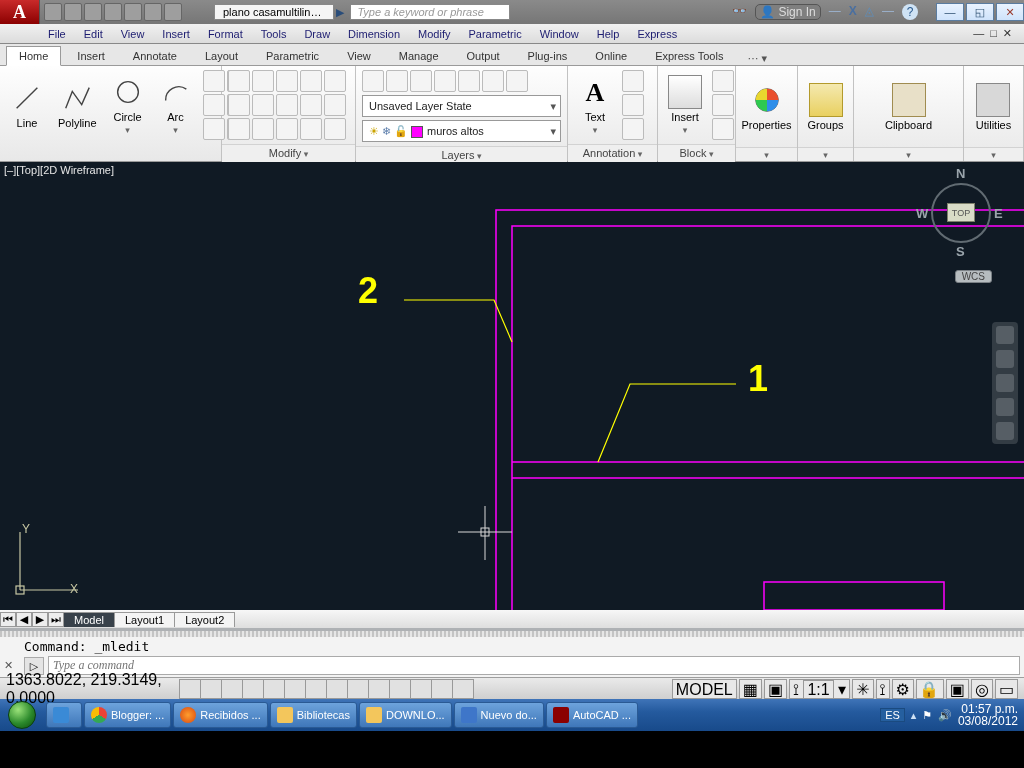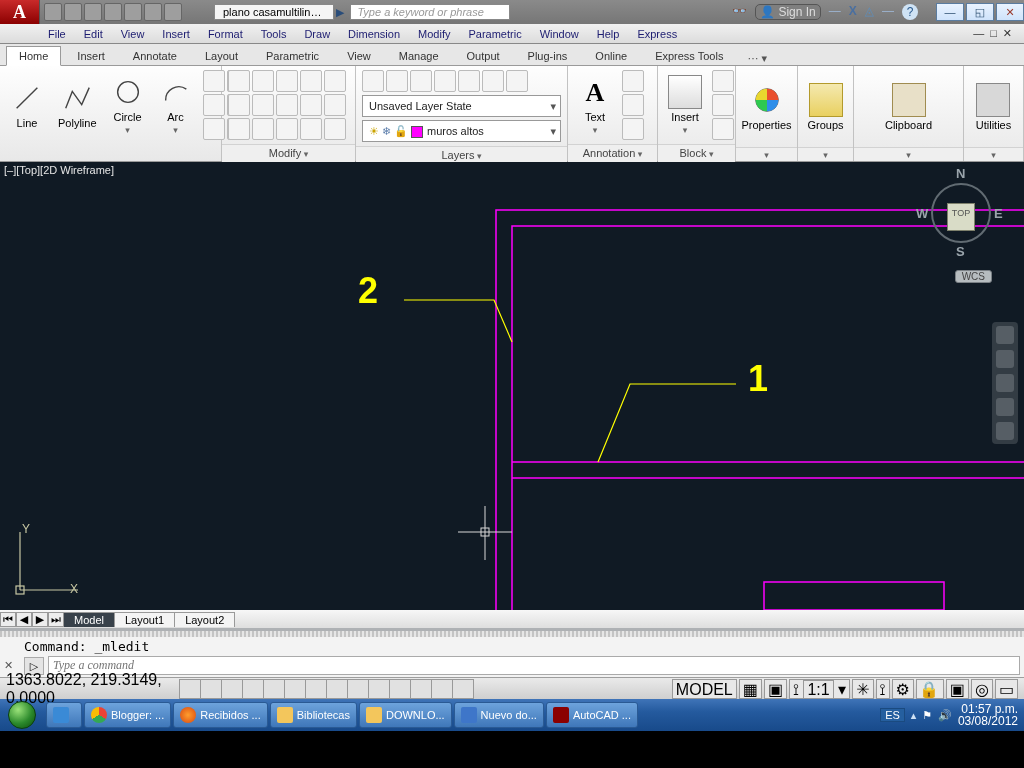--- a/index.html
+++ b/index.html
@@ -41,21 +41,21 @@
 .combo::after { content:"▾"; position:absolute; right:4px; color:#555; }
 .swatch { width:12px; height:12px; display:inline-block; vertical-align:middle; margin-right:4px; border:1px solid #555; }
 
 
 .draw { position:relative; height:448px; background:#101a24; overflow:hidden; }
 .viewlabel { position:absolute; top:2px; left:4px; color:#e5e5e5; font:11px Arial; }
 .y-axis, .x-axis { position:absolute; color:#c7c7a3; font:12px Arial; }
 .callout { position:absolute; color:#ffff00; font:bold 36px Arial; }
 .compass { position:absolute; top:8px; right:20px; width:86px; height:86px; }
 .compass .ring { width:60px; height:60px; border:2px solid #616b72; border-radius:50%; position:absolute; left:13px; top:13px; }
-.compass .topb { width:28px; height:28px; background:#d9dcc7; border:1px solid #7e816c; position:absolute; left:29px; top:33px; font:9px/18px Arial; text-align:center; color:#555; }
+.compass .topb { width:28px; height:19px; background:#d9dcc7; border:1px solid #7e816c; position:absolute; left:29px; top:33px; font:9px/18px Arial; text-align:center; color:#555; }
 .compass .cd { position:absolute; color:#9aa4ab; font:bold 13px Arial; }
 .wcs { position:absolute; top:108px; right:32px; background:#b6bcbf; border:1px solid #7a8085; padding:0 6px; font:10px Arial; color:#444; border-radius:3px; }
 .viewcube-tools { position:absolute; top:160px; right:6px; width:26px; background:rgba(210,214,217,.18); border-radius:4px; padding:4px 0; display:flex; flex-direction:column; gap:6px; align-items:center; }
 .viewcube-tools span { width:18px; height:18px; background:rgba(190,195,200,.25); border-radius:3px; }
 
 
 .sheet-tabs { height:18px; background:linear-gradient(#f7f7f7,#dedede); display:flex; align-items:center; font-size:11px; }
 .sheet-tabs .nav { display:flex; gap:0; }
 .sheet-tabs .nav span { width:16px; text-align:center; border:1px solid #999; background:#ededed; }
 .sheet-tab { padding:1px 10px; border:1px solid #999; border-bottom:none; background:#f4f4f4; margin-left:-1px; cursor:pointer; }

